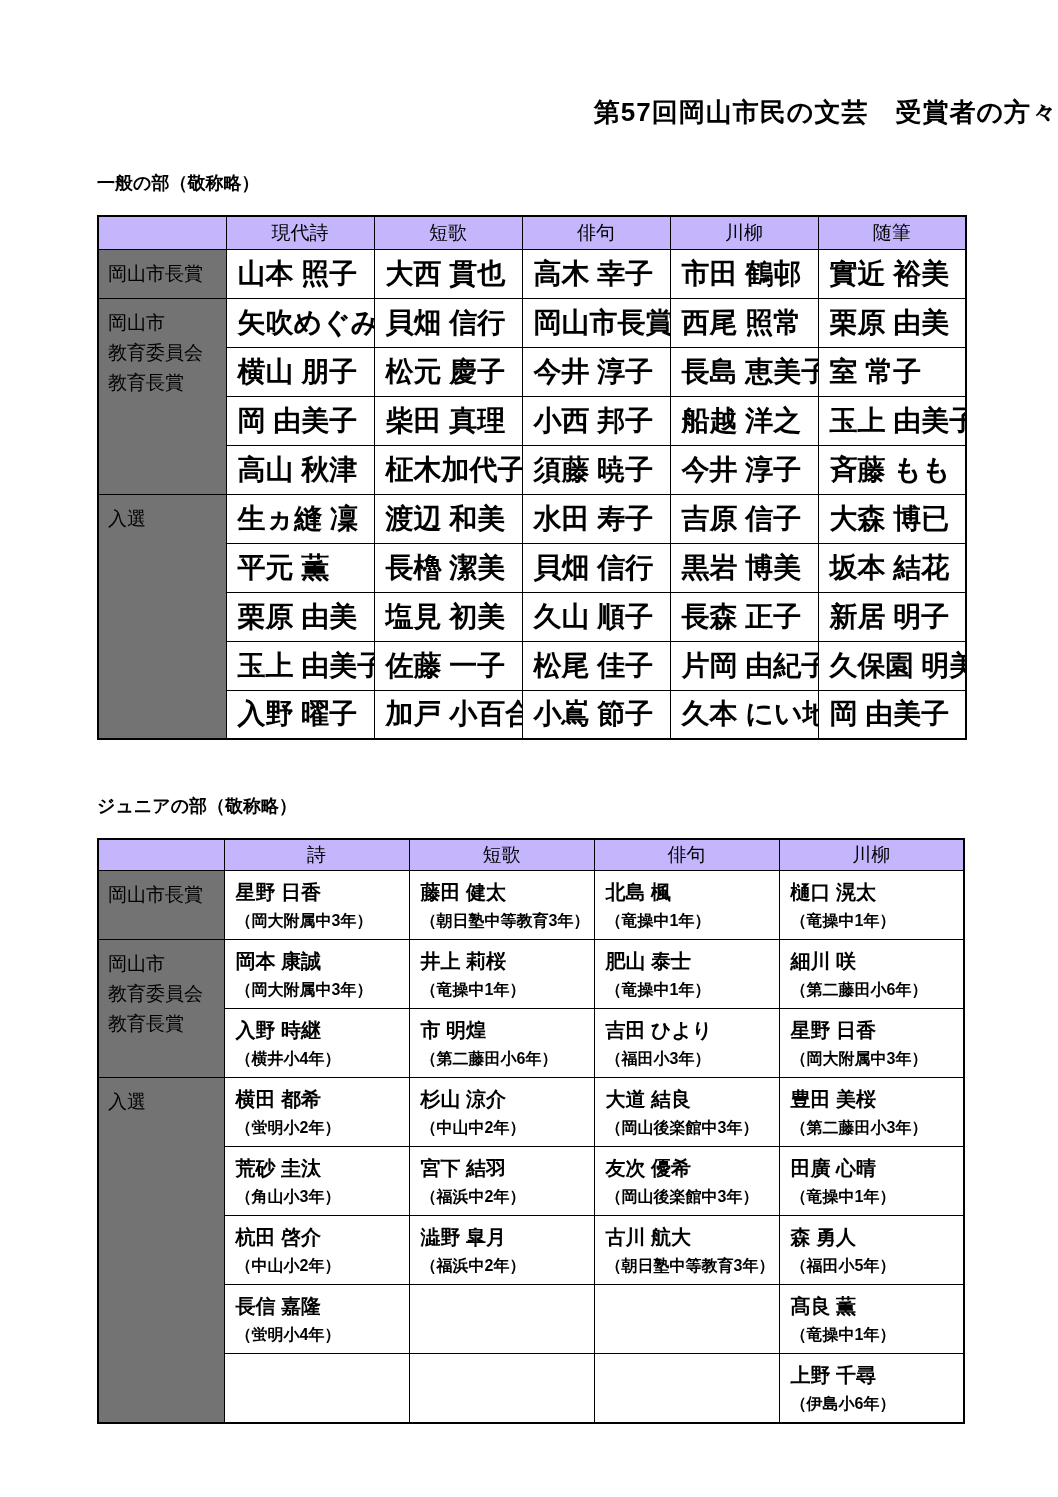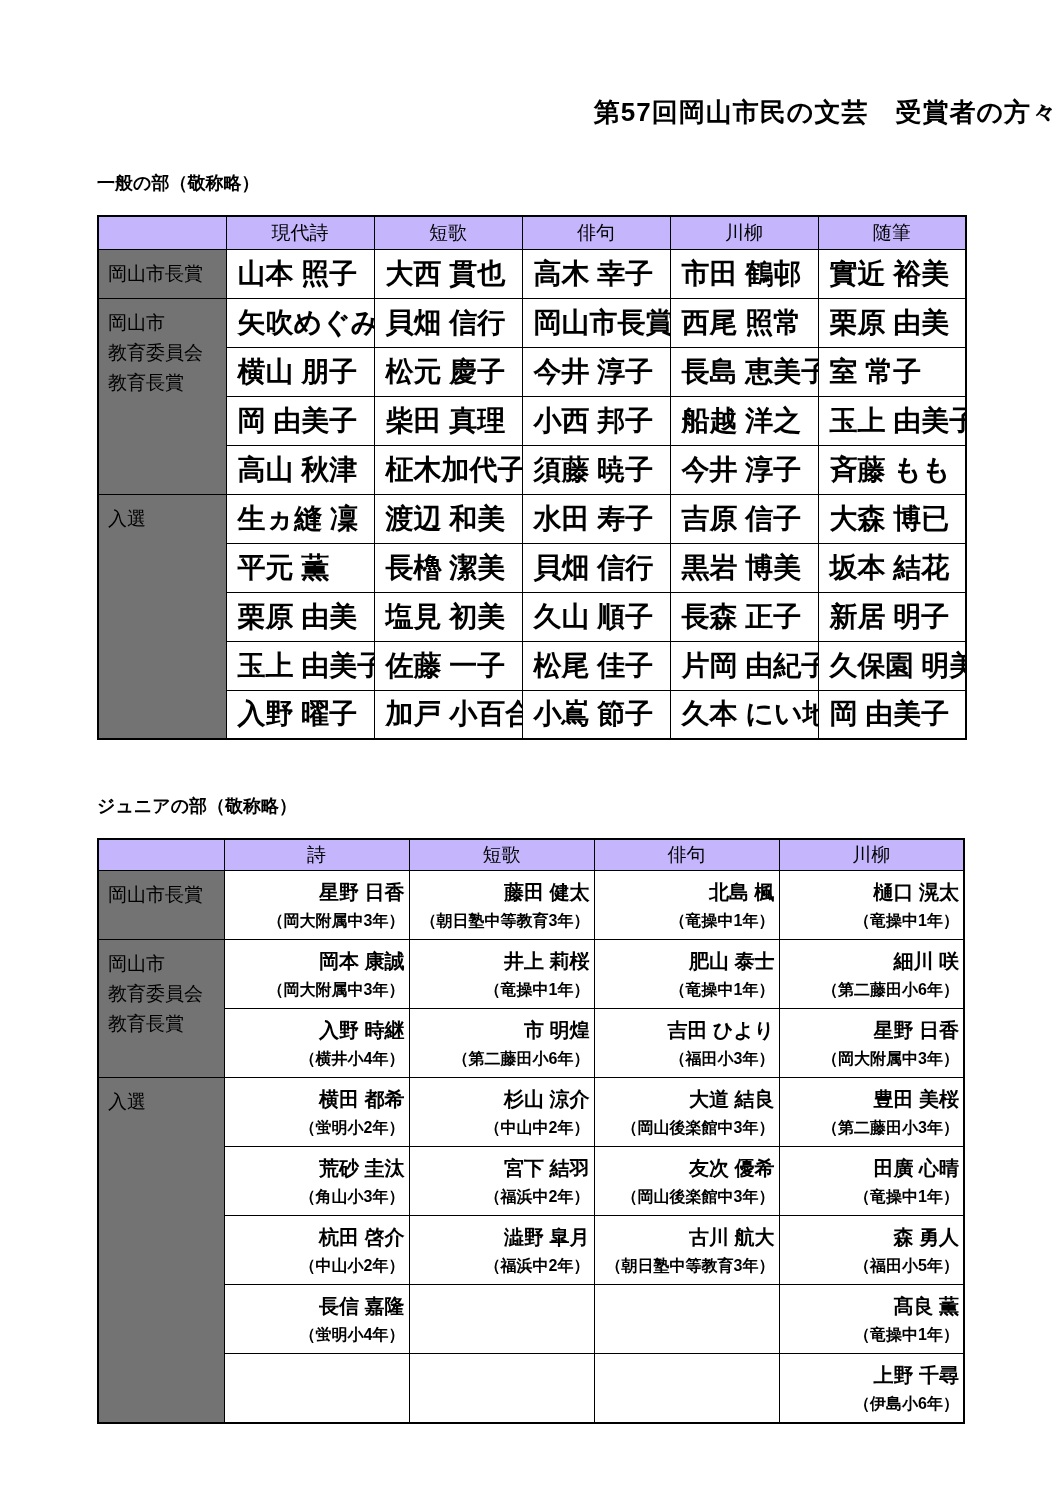--- a/index.html
+++ b/index.html
@@ -66,21 +66,20 @@
   .name-cell {
     font-weight: bold;
     font-size: 28px;
     vertical-align: middle;
     padding-left: 11px;
     white-space: nowrap;
   }
   .junior-cell {
     vertical-align: top;
     padding: 6px 4px 4px 11px;
-    text-align: right;
   }
   .jr-name {
     font-weight: bold;
     font-size: 20px;
     line-height: 30px;
     white-space: nowrap;
   }
   .jr-school {
     font-weight: bold;
     font-size: 16px;

